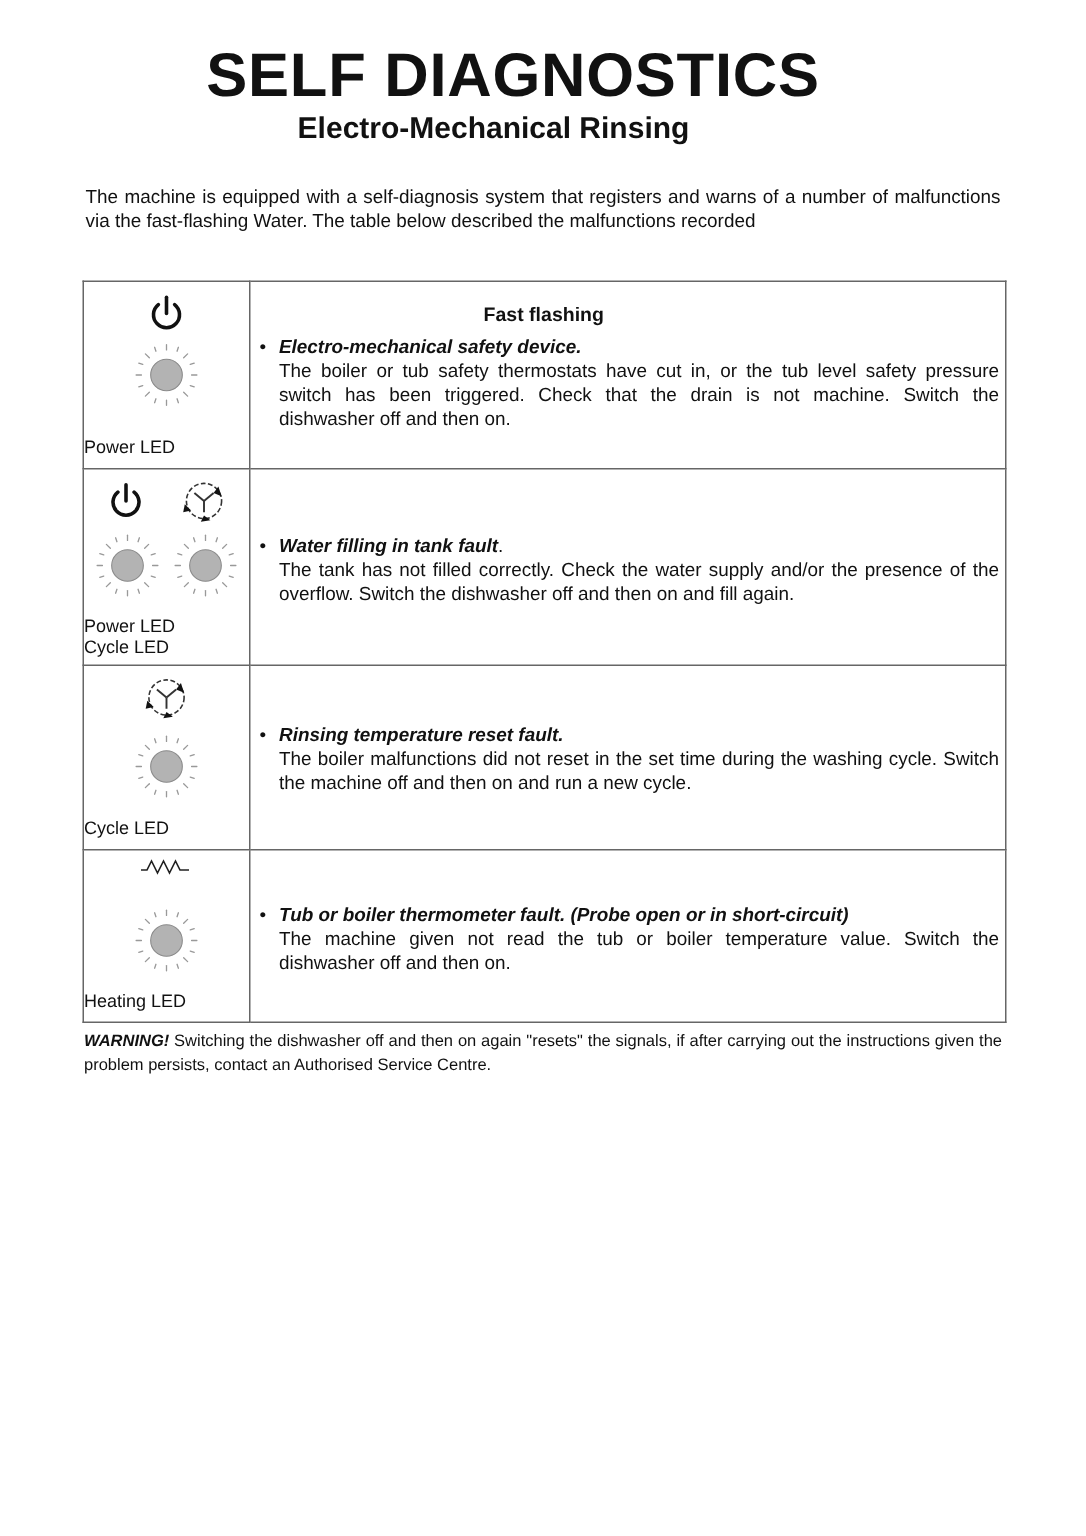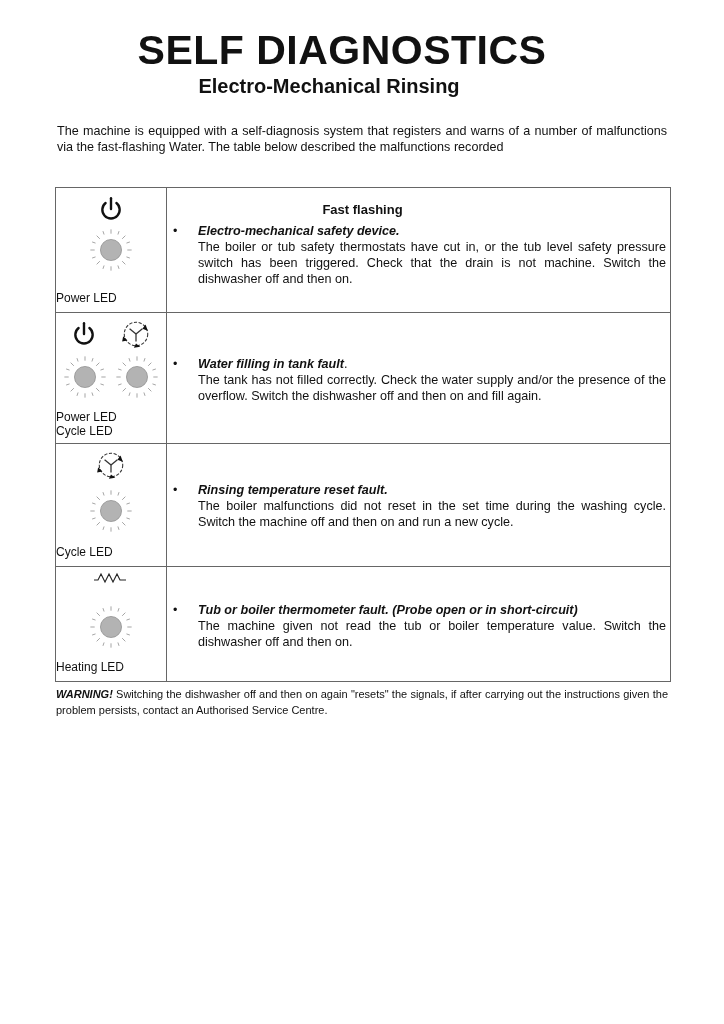--- a/index.html
+++ b/index.html
@@ -10,21 +10,21 @@
   .caption { position:absolute; left:55px; width:615px; top:166px; text-align:center; font-weight:bold; font-size:13px;margin-top:36px; }
   table.diag { position:absolute; left:55px; top:187px; width:616px; border-collapse:collapse; }
   table.diag td { border:1px solid #666; vertical-align:top; padding:0; }
   td.leds { width:110px; position:relative; text-align:center; }
   td.desc { position:relative; }
   .row1 { height:125px; } .row2 { height:131px; } .row3 { height:123px; } .row4 { height:115px; }
   .ledlabel { position:absolute; left:0; right:0; bottom:7px; font-size:12px; line-height:14px; text-align:left; }
   .sym { position:absolute; }
   .entry { position:absolute; left:6px; right:4px; font-size:12.6px; line-height:16px; }
   .bullet { position:absolute; left:0; top:0; width:14px; }
-  .entry .txt { margin-left:25px; text-align:justify; text-align-last:left; }
+  .entry .txt { margin-left:13px; text-align:justify; text-align-last:left; }
   .entry .head { font-weight:bold; font-style:italic; }
   .warning { position:absolute; left:56px; width:612px; top:686px; font-size:11px; line-height:16px; text-align:justify; text-align-last:left; }
   .warning b { font-style:italic; }
 </style>
 </head>
 <body>
 
 <svg width="0" height="0" style="position:absolute">
   <defs>
     <symbol id="sym-power" viewBox="0 0 24 24">

